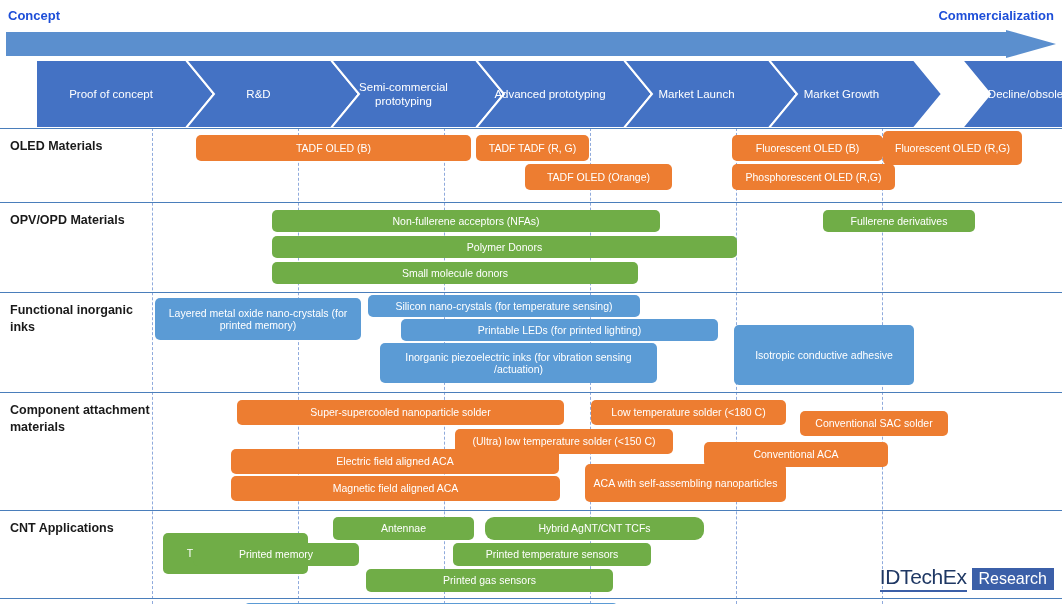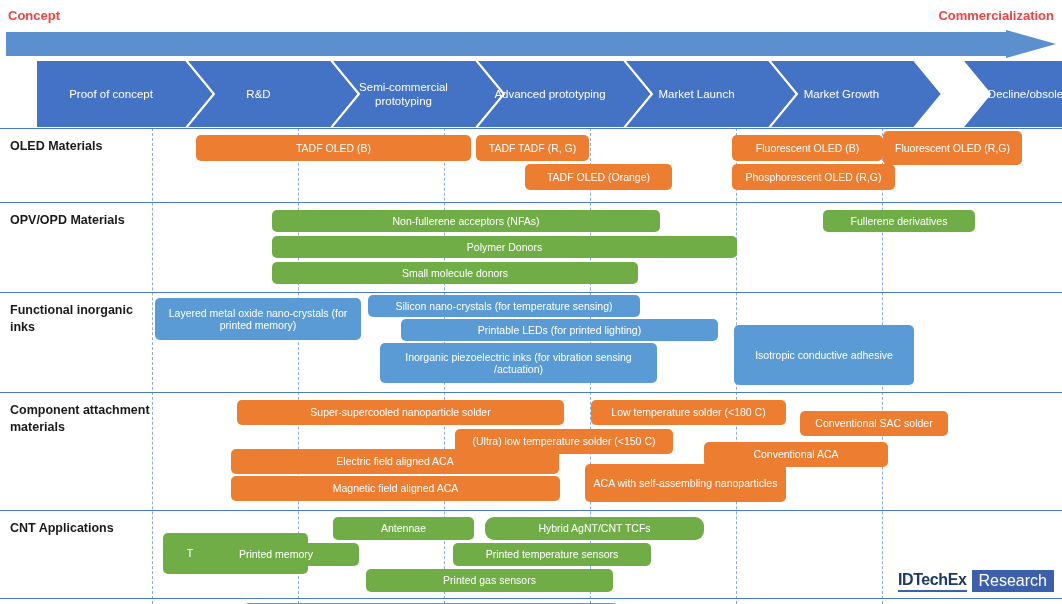--- a/index.html
+++ b/index.html
@@ -1,20 +1,20 @@
 <!DOCTYPE html>
 <html><head>
 <meta charset="utf-8">
 <style>
   html,body{margin:0;padding:0;background:#000;}
   body{font-family:"Liberation Sans",sans-serif;}
   #root{position:relative;width:1062px;height:604px;background:#ffffff;overflow:hidden;}
 
   
-  .toplabel{position:absolute;font-size:13px;font-weight:bold;color:#ef4444;white-space:nowrap;}
+  .toplabel{position:absolute;font-size:13px;font-weight:bold;color:#1d4ed8;white-space:nowrap;}
   #lbl-concept{left:8px;top:8px;}
   #lbl-comm{right:8px;top:8px;}
 
   
   #progress-arrow{position:absolute;left:6px;top:30px;width:1050px;height:28px;}
 
   
   #stages{position:absolute;left:0;top:60px;width:1062px;height:68px;margin-left:36px;}
   .stage{position:absolute;top:0;height:68px;display:flex;align-items:center;justify-content:center;
          color:#fff;font-size:11.5px;text-align:center;line-height:1.25;box-sizing:border-box;}
@@ -30,21 +30,21 @@
   
   .bar{position:absolute;border-radius:5px;display:flex;align-items:center;justify-content:center;
        color:#fff;font-size:10.5px;text-align:center;line-height:1.15;padding:0 4px;box-sizing:border-box;
        overflow:hidden;}
   .bar.orange{background:#ed7d31;}
   .bar.green{background:#70ad47;}
   .bar.blue{background:#5b9bd5;}
 
   
   #logo{position:absolute;right:8px;bottom:12px;display:flex;align-items:center;gap:5px;}
-  #logo-idtechex{font-size:16px;font-weight:bold;color:#1f3864;letter-spacing:-0.4px;
+  #logo-idtechex{font-size:21px;font-weight:normal;color:#1f3864;letter-spacing:-0.4px;
                  border-bottom:2px solid #3b5fa8;padding-bottom:1px;}
   #logo-research{font-size:16px;color:#ffffff;background:#3b5fa8;padding:2px 7px;}
 </style>
 </head>
 <body>
 
 <div id="root">
 
   <div id="lbl-concept" class="toplabel">Concept</div>
   <div id="lbl-comm" class="toplabel">Commercialization</div>

